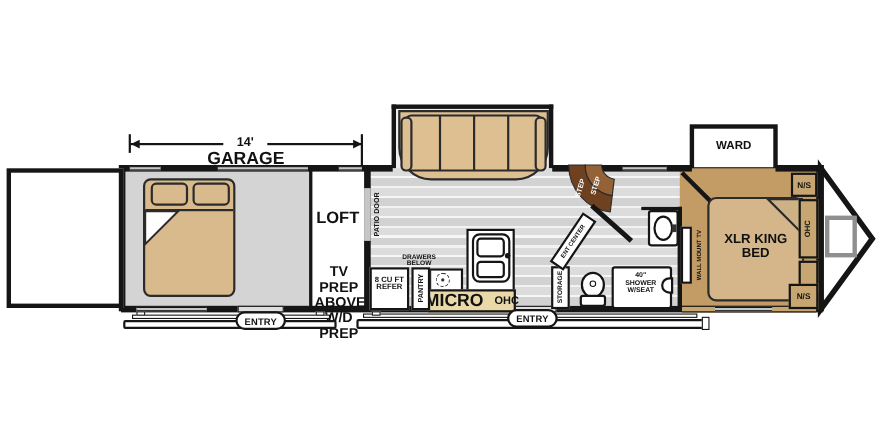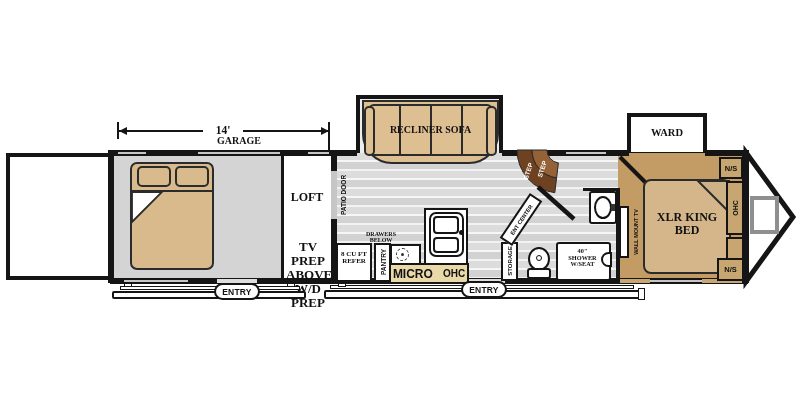--- a/index.html
+++ b/index.html
@@ -1,19 +1,19 @@
 <!DOCTYPE html>
 <html><head>
 <meta charset="utf-8">
 <style>
   html,body{margin:0;padding:0;background:#fff;}
   #canvas{position:relative;width:800px;height:400px;background:#ffffff;overflow:hidden;
           font-family:"Liberation Sans", sans-serif;}
   .abs{position:absolute;}
-  .lbl{position:absolute;font-weight:bold;color:#111;text-align:center;line-height:1.07;font-family:Liberation Serif, serif;}
+  .lbl{position:absolute;font-weight:bold;color:#111;text-align:center;line-height:1.07;}
   .vlbl{position:absolute;font-weight:bold;color:#111;white-space:nowrap;
         transform:translate(-50%,-50%) rotate(-90deg);}
   .wall{position:absolute;background:#151515;}
   .win{position:absolute;background:#c6c6c6;border-top:1px solid #151515;border-bottom:1px solid #151515;box-sizing:border-box;}
   .door{position:absolute;background:#dedede;border:1px solid #151515;box-sizing:border-box;}
   .box{position:absolute;background:#ffffff;border:2px solid #151515;box-sizing:border-box;}
   .tanbox{position:absolute;background:#c8a671;border:2px solid #151515;box-sizing:border-box;}
   .wood{background-color:#dadada;
         background-image:
           repeating-linear-gradient(180deg,#dcdcdc 0 7px,#f6f6f6 7px 9px,#d2d2d2 9px 16px,#f2f2f2 16px 18px),
@@ -28,21 +28,21 @@
 <body>
 
 <div id="canvas">
 
   <div class="abs" style="left:118px;top:130px;width:211px;height:1.6px;background:#151515;"></div>
   <div class="abs" style="left:117px;top:122px;width:1.6px;height:17px;background:#151515;"></div>
   <div class="abs" style="left:328px;top:122px;width:1.6px;height:29px;background:#151515;"></div>
   <div class="abs" style="left:119px;top:127px;width:0;height:0;border-right:8px solid #151515;border-top:4px solid transparent;border-bottom:4px solid transparent;"></div>
   <div class="abs" style="left:321px;top:127px;width:0;height:0;border-left:8px solid #151515;border-top:4px solid transparent;border-bottom:4px solid transparent;"></div>
   <div class="lbl" style="left:203px;top:124px;width:40px;font-size:11.5px;background:#fff;">14'</div>
-  <div class="lbl" style="left:186px;top:136px;width:75px;font-size:10px;text-align:right;">GARAGE</div>
+  <div class="lbl" style="left:186px;top:136px;width:75px;font-size:16px;">GARAGE</div>
 
   <div class="abs" style="left:356px;top:95px;width:147px;height:61px;background:#ededed;border:4px solid #151515;border-bottom:none;box-sizing:border-box;"></div>
   <div class="abs" style="left:627px;top:113px;width:80px;height:43px;background:#ffffff;border:4px solid #151515;box-sizing:border-box;"></div>
   <div class="lbl" style="left:631px;top:127px;width:72px;font-size:10.5px;">WARD</div>
 
   <div class="abs" style="left:112px;top:153px;width:171px;height:130px;background:#d4d4d4;"></div>
   <div class="abs" style="left:283px;top:153px;width:48px;height:130px;background:#ffffff;"></div>
   <div class="abs wood" style="left:335px;top:153px;width:285px;height:130px;"></div>
   <div class="abs" style="left:618px;top:153px;width:128px;height:130px;background:#c29c64;"></div>
 
@@ -85,43 +85,42 @@
   <div class="abs" style="left:6px;top:153px;width:106px;height:127px;background:#fff;border:4px solid #151515;box-sizing:border-box;"></div>
 
   <div class="abs" style="left:130px;top:162px;width:84px;height:108px;background:#d9ba8c;border:2px solid #2b2b2b;border-radius:7px;box-sizing:border-box;"></div>
   <div class="abs" style="left:137px;top:166px;width:34px;height:21px;background:#d9ba8c;border:2px solid #2b2b2b;border-radius:5px;box-sizing:border-box;"></div>
   <div class="abs" style="left:175px;top:166px;width:34px;height:21px;background:#d9ba8c;border:2px solid #2b2b2b;border-radius:5px;box-sizing:border-box;"></div>
   <svg class="abs" style="left:130px;top:162px;" width="84" height="108">
     <rect x="2" y="28" width="80" height="2" fill="#2b2b2b"></rect>
     <path d="M 2,30 32,30 2,60 Z" fill="#ffffff" stroke="#2b2b2b" stroke-width="1.8"></path>
   </svg>
 
-  <div class="lbl" style="left:283px;top:191px;width:48px;font-size:12px;">LOFT</div>
+  <div class="lbl" style="left:283px;top:191px;width:48px;font-size:15px;">LOFT</div>
   <div class="lbl" style="left:286px;top:240px;width:44px;font-size:13px;">TV PREP ABOVE W/D PREP</div>
   <div class="vlbl" style="left:343px;top:195px;font-size:6.5px;">PATIO DOOR</div>
 
   <div class="abs" style="left:362px;top:100px;width:137px;height:64px;background:#ddbf92;border:2px solid #2b2b2b;border-radius:0 0 30px 30px;box-sizing:border-box;"></div>
   <div class="abs" style="left:368px;top:104px;width:125px;height:52px;background:#ddbf92;border:2px solid #2b2b2b;border-radius:6px;box-sizing:border-box;"></div>
   <div class="abs" style="left:399px;top:105px;width:2px;height:50px;background:#2b2b2b;"></div>
   <div class="abs" style="left:430px;top:105px;width:2px;height:50px;background:#2b2b2b;"></div>
   <div class="abs" style="left:461px;top:105px;width:2px;height:50px;background:#2b2b2b;"></div>
   <div class="abs" style="left:364px;top:106px;width:11px;height:50px;background:#ddbf92;border:2px solid #2b2b2b;border-radius:5px;box-sizing:border-box;"></div>
   <div class="abs" style="left:486px;top:106px;width:11px;height:50px;background:#ddbf92;border:2px solid #2b2b2b;border-radius:5px;box-sizing:border-box;"></div>
-  <div class="lbl" style="left:368px;top:125px;width:125px;font-size:10px;">RECLINER SOFA</div>
 
   <div class="box" style="left:424px;top:208px;width:44px;height:72px;"></div>
   <div class="abs" style="left:429px;top:212px;width:35px;height:45px;background:#fff;border:2.5px solid #151515;border-radius:7px;box-sizing:border-box;"></div>
   <div class="abs" style="left:433px;top:216px;width:26px;height:18px;background:#fff;border:2px solid #151515;border-radius:4px;box-sizing:border-box;"></div>
   <div class="abs" style="left:433px;top:237px;width:26px;height:16px;background:#fff;border:2px solid #151515;border-radius:4px;box-sizing:border-box;"></div>
   <div class="abs" style="left:459px;top:230px;width:5px;height:5px;background:#151515;border-radius:50%;"></div>
   <div class="box" style="left:390px;top:244px;width:31px;height:27px;"></div>
   <div class="abs" style="left:396px;top:248px;width:13px;height:13px;border:1.6px dashed #333;border-radius:50%;box-sizing:border-box;"></div>
   <div class="abs" style="left:401px;top:253px;width:3px;height:3px;background:#333;border-radius:50%;"></div>
   <div class="abs flexc" style="left:389px;top:263px;width:80px;height:21px;background:#e9d9a9;border:2px solid #151515;box-sizing:border-box;gap:10px;">
-    <span style="font-weight:bold;font-size:12px;color:#111;">MICRO</span>
+    <span style="font-weight:bold;font-size:16px;color:#111;">MICRO</span>
     <span style="font-weight:bold;font-size:10px;color:#111;">OHC</span>
   </div>
   <div class="box" style="left:336px;top:243px;width:36px;height:39px;"></div>
   <div class="lbl" style="left:337px;top:251px;width:34px;font-size:7px;">8 CU FT REFER</div>
   <div class="box" style="left:374px;top:243px;width:17px;height:39px;"></div>
   <div class="vlbl" style="left:382.5px;top:262px;font-size:6.5px;">PANTRY</div>
   <div class="lbl" style="left:362px;top:231px;width:38px;font-size:6px;">DRAWERS BELOW</div>
 
   <div class="box" style="left:501px;top:242px;width:17px;height:39px;"></div>
   <div class="vlbl" style="left:509.5px;top:261px;font-size:6px;">STORAGE</div>

